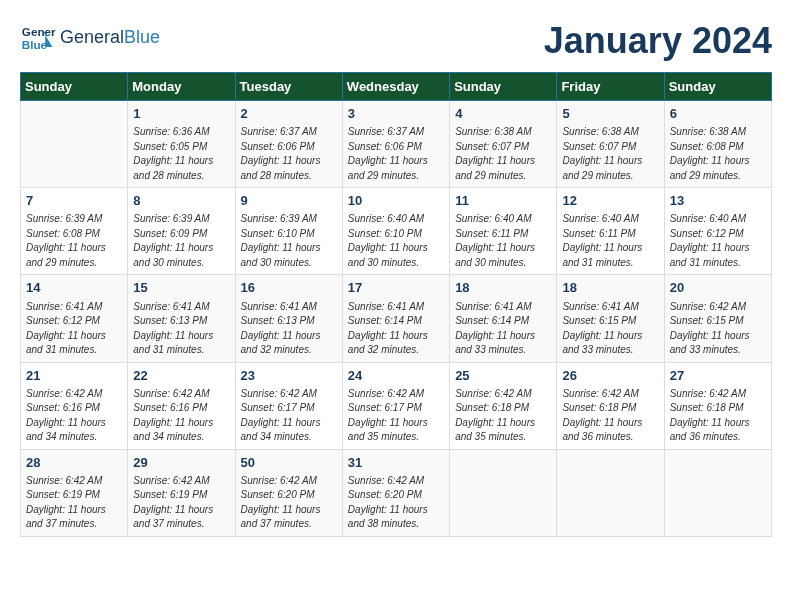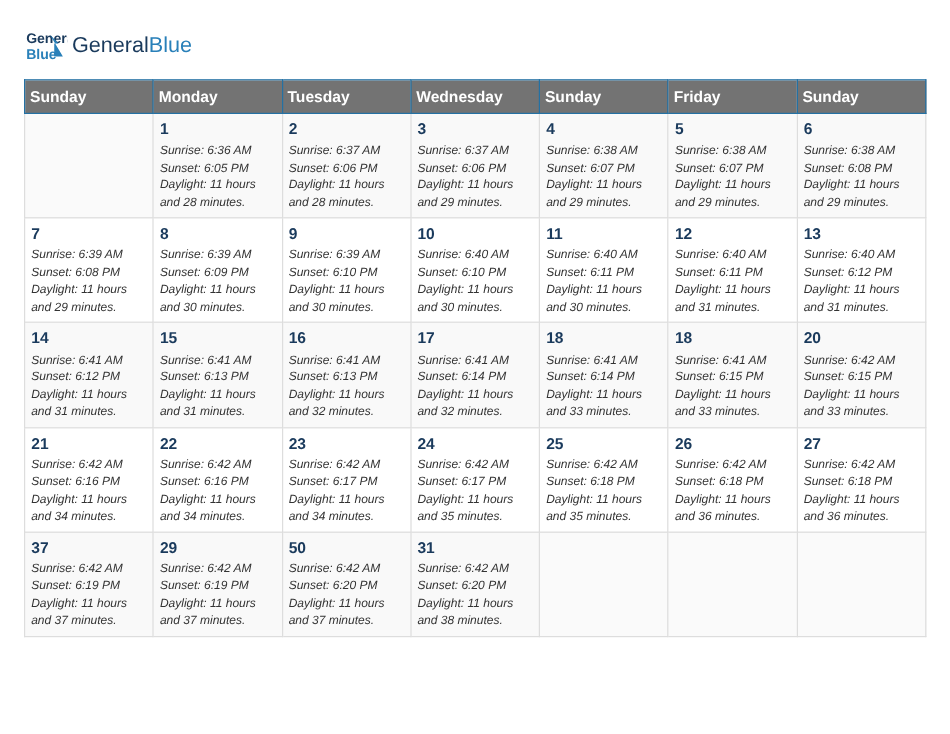--- a/index.html
+++ b/index.html
@@ -42,21 +42,21 @@
     .calendar-subtitle {
       font-size: 14px;
       color: #555;
     }
     table {
       width: 100%;
       border-collapse: collapse;
       font-size: 11px;
     }
     thead tr {
-      background-color: #737373;
+      background-color: #14532d;
       color: #fff;
     }
     thead th {
       padding: 6px 4px;
       text-align: left;
       font-size: 13px;
       font-weight: bold;
       border: 1px solid #2471a3;
     }
     tbody tr {
@@ -104,20 +104,21 @@
       <text x="2" y="32" font-size="13" font-weight="bold" fill="#2980b9">Blue</text>
       <polygon points="32,10 40,18 36,18 36,30 44,30" fill="#2980b9" transform="translate(-8,0)"></polygon>
     </svg>
     <div>
       <div class="logo-text">
         <span style="color:#1a3a5c;">General</span><span style="color:#2980b9;">Blue</span>
       </div>
     </div>
   </div>
   <div class="title-block">
+    <div class="calendar-title">January 2024</div>
   </div>
 </div>
 
 <table>
   <thead>
     <tr>
     <th>Sunday</th>
         <th>Monday</th>
         <th>Tuesday</th>
         <th>Wednesday</th>
@@ -293,21 +294,21 @@
         </td>
         <td>
           <span class="day-number">27</span>
           <div class="day-info" style="white-space: pre-line;">Sunrise: 6:42 AM
 Sunset: 6:18 PM
 Daylight: 11 hours and 36 minutes.</div>
         </td>
       </tr>
       <tr>
         <td>
-          <span class="day-number">37</span>
+          <span class="day-number">28</span>
           <div class="day-info" style="white-space: pre-line;">Sunrise: 6:42 AM
 Sunset: 6:19 PM
 Daylight: 11 hours and 37 minutes.</div>
         </td>
         <td>
           <span class="day-number">29</span>
           <div class="day-info" style="white-space: pre-line;">Sunrise: 6:42 AM
 Sunset: 6:19 PM
 Daylight: 11 hours and 37 minutes.</div>
         </td>

